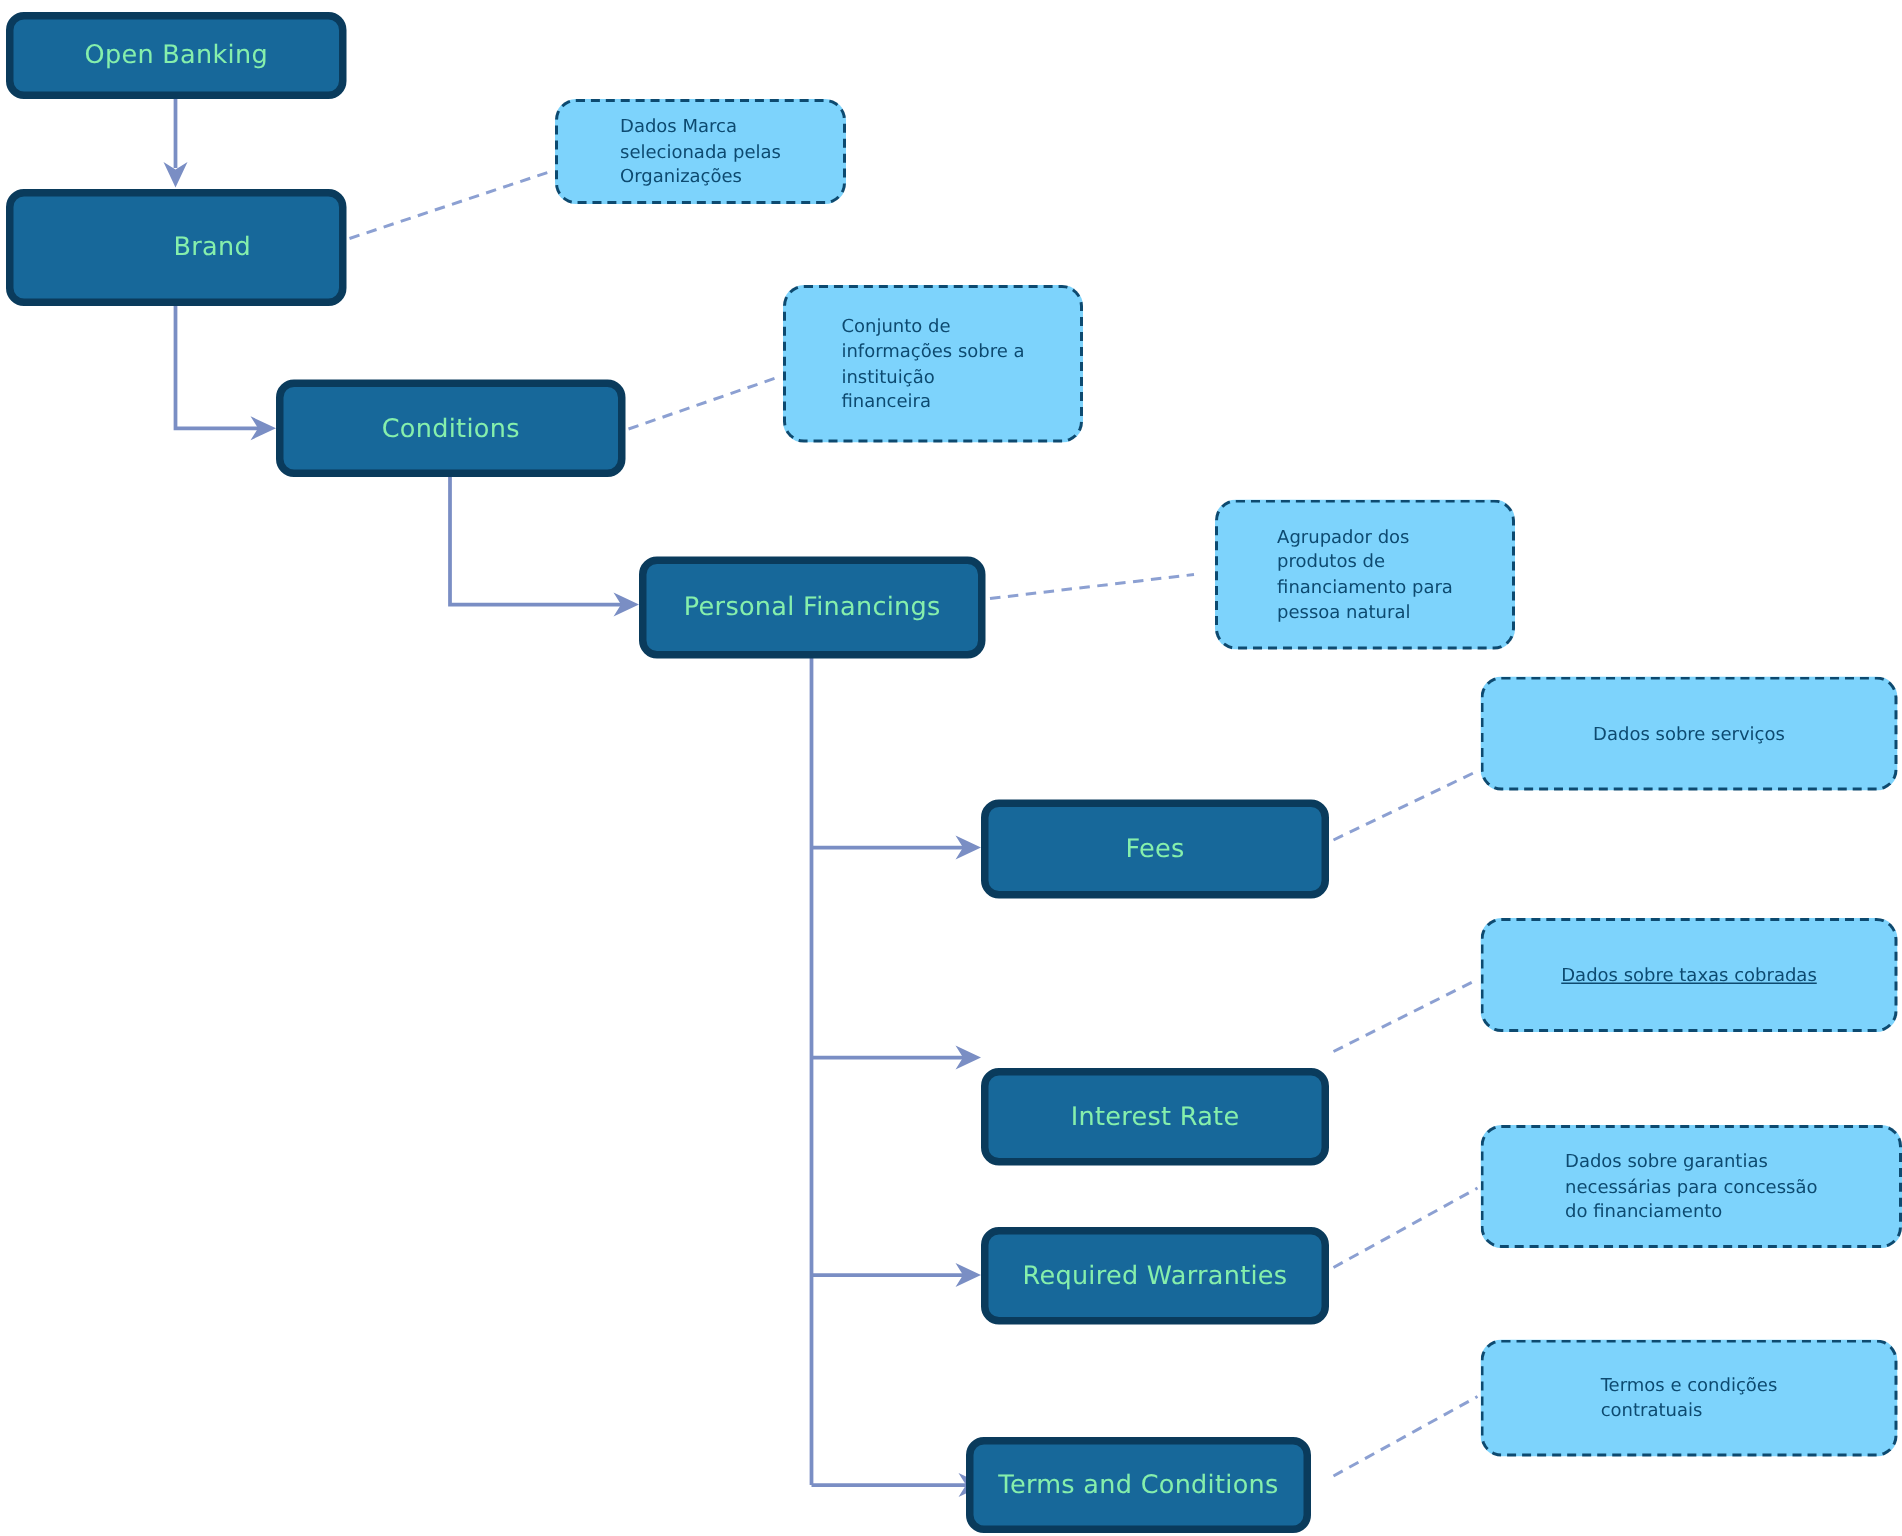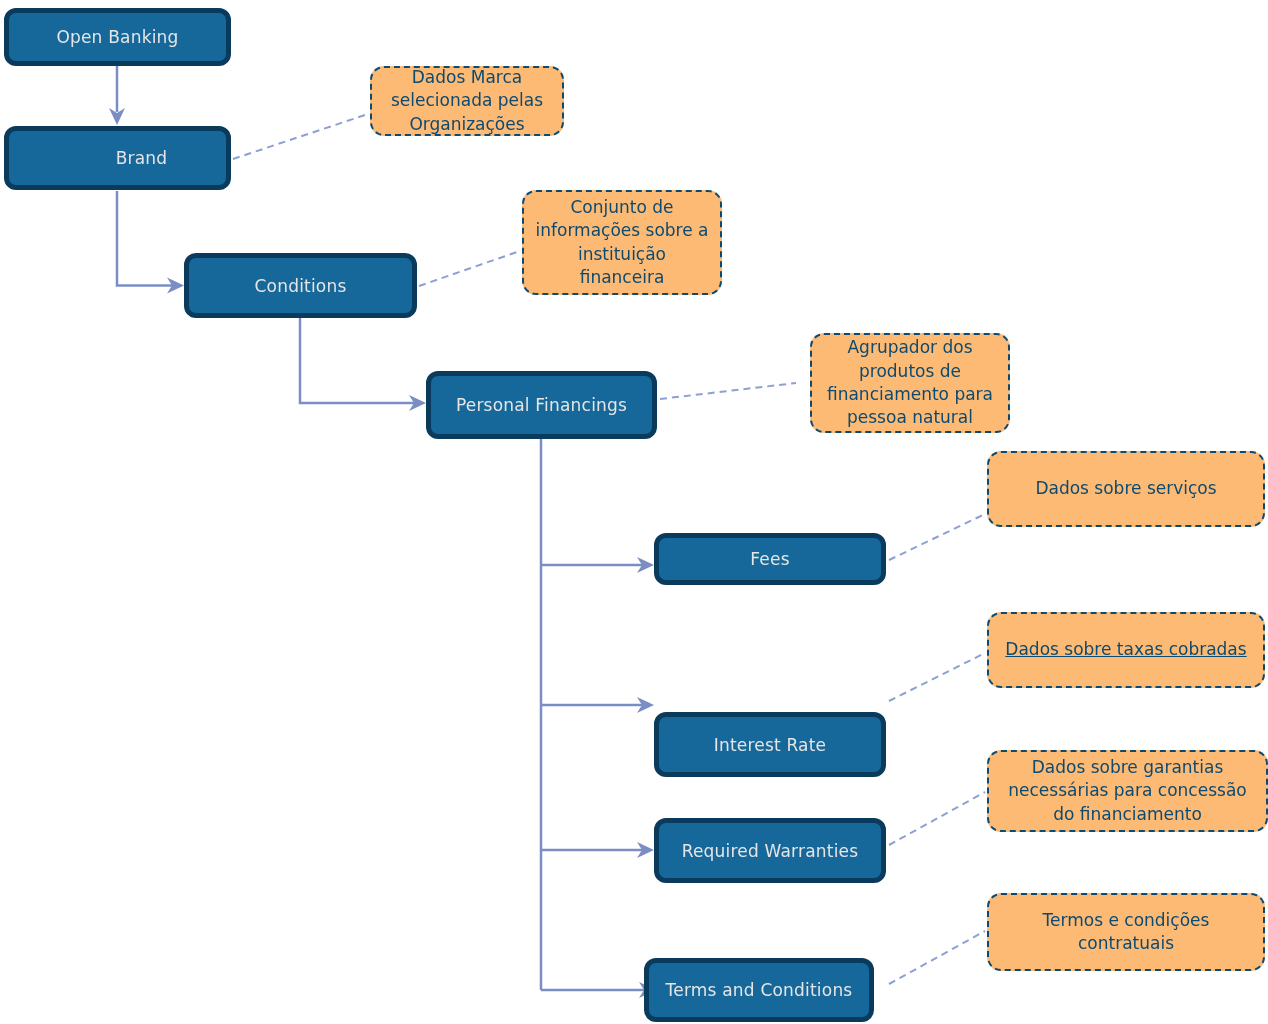--- a/index.html
+++ b/index.html
@@ -22,42 +22,42 @@
     width: 1268px;
     height: 1024px;
     pointer-events: none;
   }
   .node {
     position: absolute;
     box-sizing: border-box;
     background: #17689A;
     border: 5px solid #0A3B5C;
     border-radius: 12px;
-    color: #e5e5e5;
+    color: #86efac;
     font-size: 17px;
     display: flex;
     align-items: center;
     justify-content: center;
     text-align: right;
     letter-spacing: 0.2px;
     z-index: 2;
   }
   .annotation {
     position: absolute;
     box-sizing: border-box;
-    background: #fdba74;
+    background: #7dd3fc;
     border: 2px dashed #0D4A70;
     border-radius: 14px;
     color: #0D4A70;
-    font-size: 17px;
+    font-size: 12px;
     line-height: 1.38;
     display: flex;
     align-items: center;
     justify-content: center;
-    text-align: center;
+    text-align: left;
     white-space: pre-line;
     padding: 6px 8px;
     z-index: 2;
   }
 </style>
 </head>
 <body>
 
 <div class="canvas">
 
@@ -90,27 +90,27 @@
       <path d="M660,399 L796,383"></path>
       <path d="M889,560 L985,514"></path>
       <path d="M889,701 L985,653"></path>
       <path d="M889,845 L985,792"></path>
       <path d="M889,984 L985,931"></path>
     </g>
   </svg>
 
   <div class="node" style="left:4px;   top:8px;   width:227px; height:58px;">Open Banking</div>
 
-  <div class="node" style="left:4px;   top:126px; width:227px; height:64px;padding-left:48px;">Brand</div>
+  <div class="node" style="left:4px;   top:126px; width:227px; height:78px;padding-left:48px;">Brand</div>
 
   <div class="node" style="left:184px; top:253px; width:233px; height:65px;">Conditions</div>
 
   <div class="node" style="left:426px; top:371px; width:231px; height:68px;">Personal Financings</div>
 
-  <div class="node" style="left:654px; top:533px; width:232px; height:52px;">Fees</div>
+  <div class="node" style="left:654px; top:533px; width:232px; height:66px;">Fees</div>
 
   <div class="node" style="left:654px; top:712px; width:232px; height:65px;">Interest Rate</div>
 
   <div class="node" style="left:654px; top:818px; width:232px; height:65px;">Required Warranties</div>
 
   <div class="node" style="left:644px; top:958px; width:230px; height:64px;">Terms and Conditions</div>
 
   <div class="annotation" style="left:370px; top:66px;  width:194px; height:70px;">Dados Marca
 selecionada pelas
 Organizações</div>

